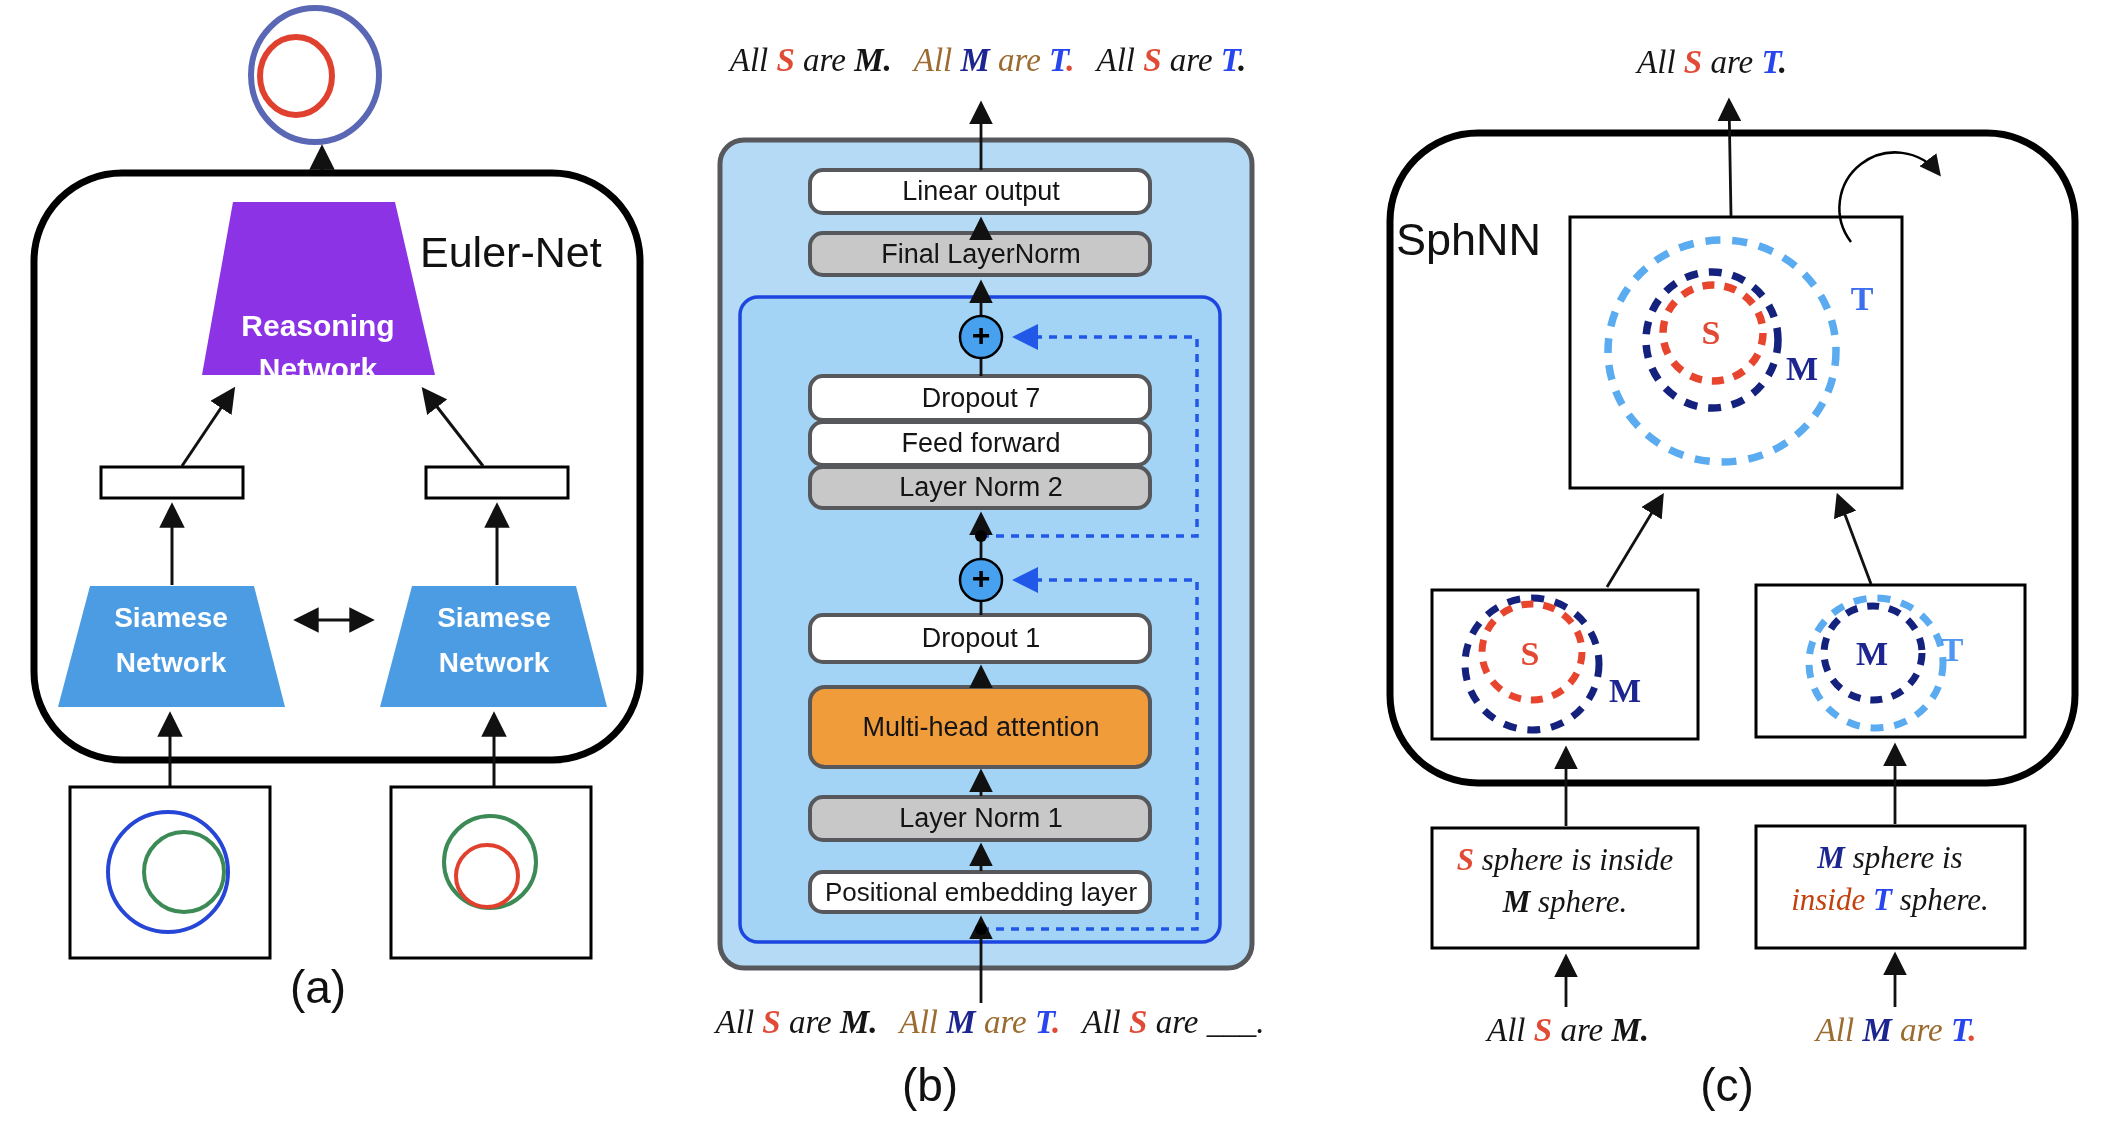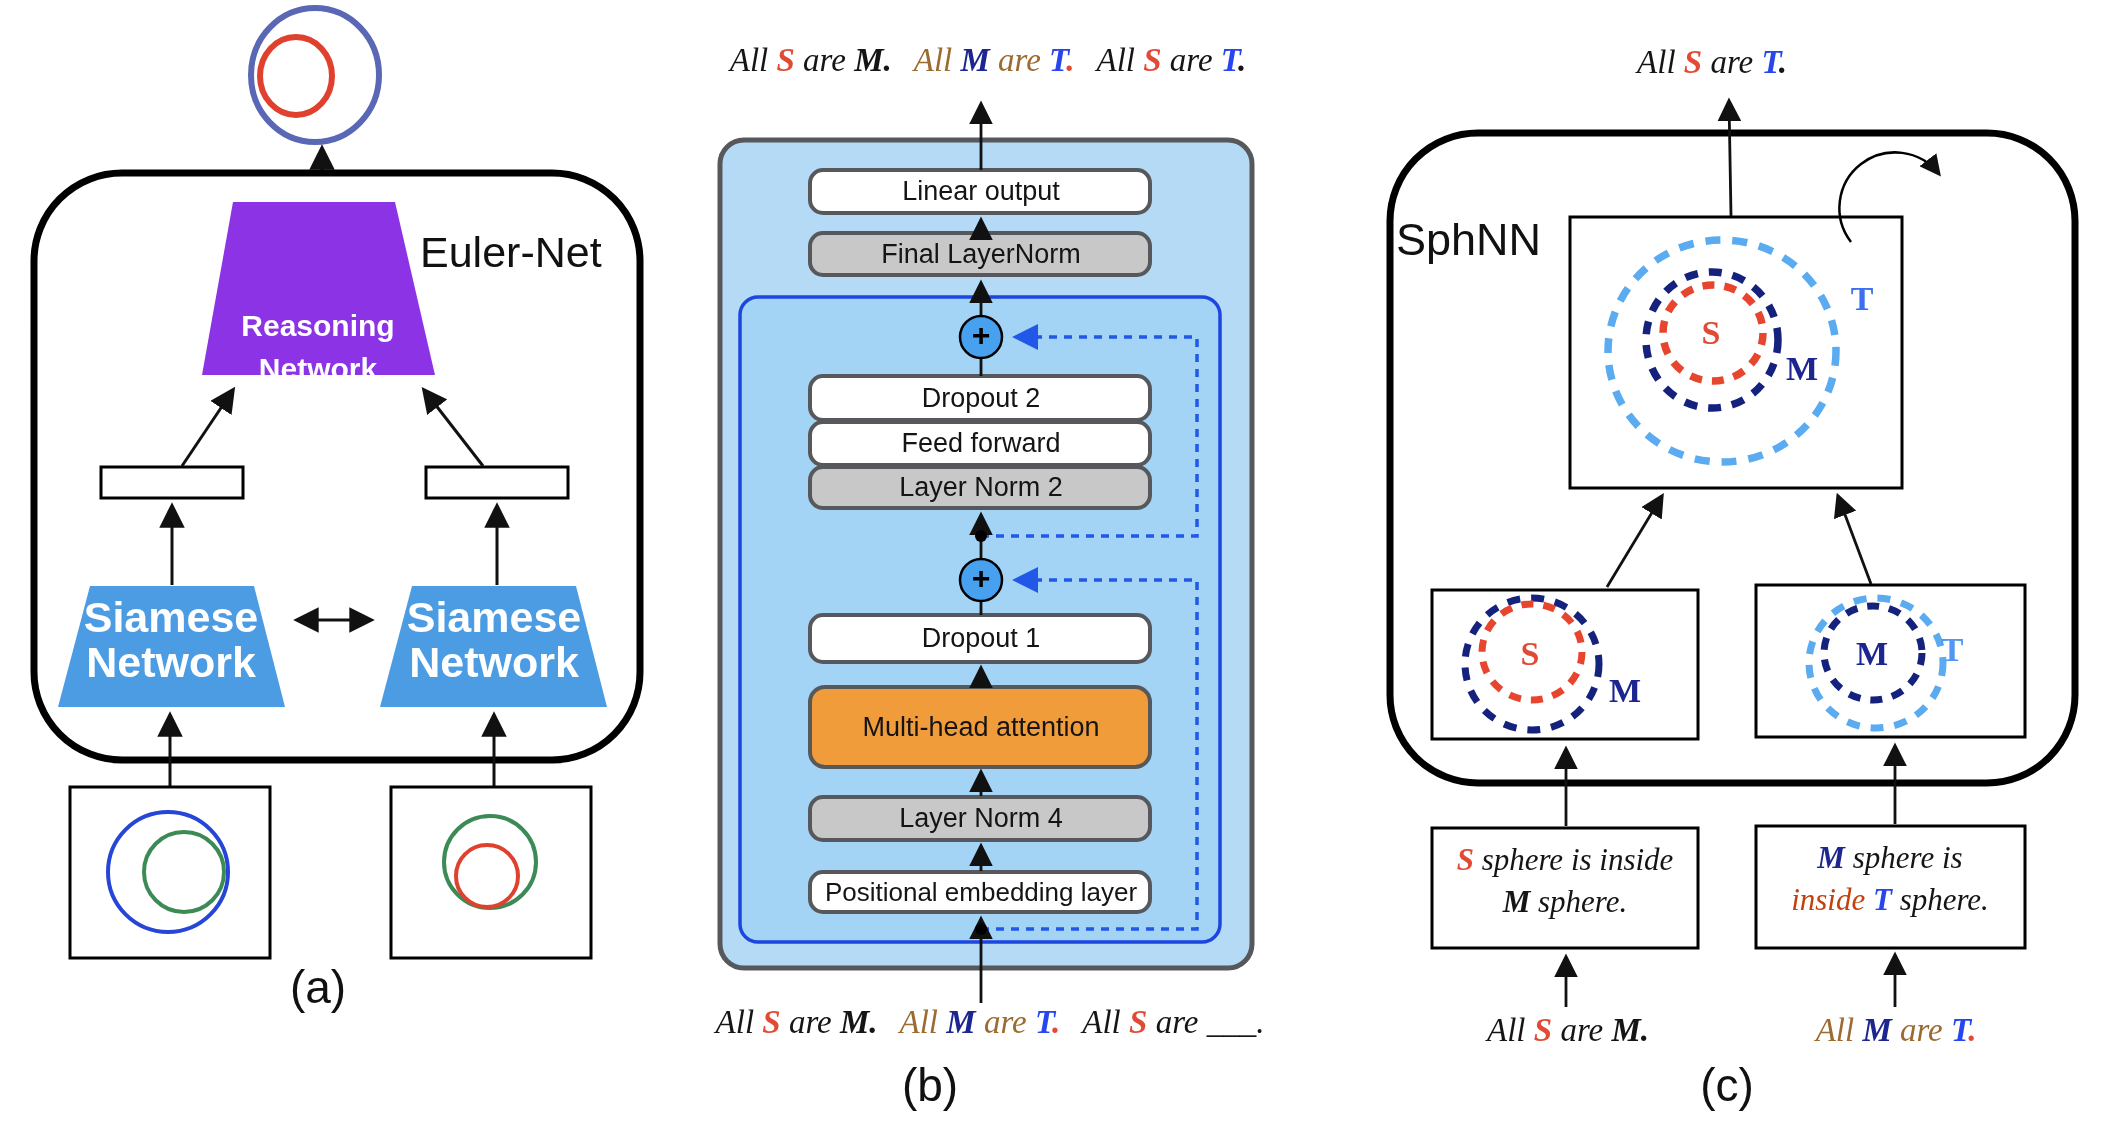--- a/index.html
+++ b/index.html
@@ -8,21 +8,21 @@
   #fig-svg{position:absolute;left:0;top:0;}
   .txt{position:absolute;color:#151515;}
   .ctr{transform:translateX(-50%);text-align:center;white-space:nowrap;}
   .stmt{font-family:"Liberation Serif",serif;font-style:italic;font-size:33px;white-space:pre;}
   .stmt .sent{display:inline;}
   .stmt .sent + .sent{margin-left:22px;}
   .caption{font-size:46px;color:#111;}
   .panel-title{font-size:43px;color:#111;}
   .trap-label{color:#ffffff;font-weight:700;text-align:center;line-height:41px;}
   .reasoning{font-size:30px;line-height:43px;}
-  .siamese{font-size:43px;line-height:45px;}
+  .siamese{font-size:28px;line-height:45px;}
   .layer-label{position:absolute;left:811px;width:340px;text-align:center;
                font-size:27px;color:#141414;}
   .plus{position:absolute;transform:translate(-50%,-54%);font-size:32px;font-weight:700;color:#000;}
   .sphere-letter{position:absolute;transform:translate(-50%,-50%);
                  font-family:"Liberation Serif",serif;font-weight:600;font-size:34px;}
   .boxline{font-family:"Liberation Serif",serif;font-style:italic;font-size:31px;white-space:pre;}
 </style>
 </head>
 <body>
 
@@ -138,26 +138,26 @@
     <div>Siamese</div>
     <div>Network</div>
   </div>
 
   <div class="txt ctr caption" style="left:318px;top:960px;">(a)</div>
 
   <div class="txt ctr stmt" style="left:988px;top:42px;"><span class="sent"><span style="color: rgb(21, 21, 21);">All </span><span style="color: rgb(225, 75, 54); font-weight: 700;">S</span><span style="color: rgb(21, 21, 21);"> are </span><span style="color: rgb(21, 21, 21); font-weight: 700;">M.</span></span><span class="sent"><span style="color: rgb(155, 107, 48);">All </span><span style="color: rgb(28, 37, 144); font-weight: 700;">M</span><span style="color: rgb(155, 107, 48);"> are </span><span style="color: rgb(39, 70, 238); font-weight: 700;">T</span><span style="color: rgb(225, 75, 54); font-weight: 700;">.</span></span><span class="sent"><span style="color: rgb(21, 21, 21);">All </span><span style="color: rgb(225, 75, 54); font-weight: 700;">S</span><span style="color: rgb(21, 21, 21);"> are </span><span style="color: rgb(39, 70, 238); font-weight: 700;">T</span><span style="color: rgb(21, 21, 21); font-weight: 700;">.</span></span></div>
 
   <div class="layer-label" style="top:233px;height:42px;line-height:42px;">Final LayerNorm</div>
   <div class="layer-label" style="top:170px;height:43px;line-height:43px;">Linear output</div>
-  <div class="layer-label" style="top:376px;height:44px;line-height:44px;">Dropout 2</div>
+  <div class="layer-label" style="top:376px;height:44px;line-height:44px;">Dropout 7</div>
   <div class="layer-label" style="top:422px;height:43px;line-height:43px;text-align:center;">Feed forward</div>
   <div class="layer-label" style="top:467px;height:41px;line-height:41px;">Layer Norm 2</div>
   <div class="layer-label" style="top:615px;height:47px;line-height:47px;">Dropout 1</div>
   <div class="layer-label" style="top:687px;height:80px;line-height:80px;">Multi-head attention</div>
-  <div class="layer-label" style="top:797px;height:43px;line-height:43px;">Layer Norm 4</div>
+  <div class="layer-label" style="top:797px;height:43px;line-height:43px;">Layer Norm 1</div>
   <div class="layer-label" style="top:872px;height:40px;line-height:40px;font-size:26px;">Positional embedding layer</div>
 
   <span class="plus" style="left:981px;top:337px;">+</span>
   <span class="plus" style="left:981px;top:580px;">+</span>
 
   <div class="txt ctr stmt" style="left:990px;top:1004px;"><span class="sent"><span style="color: rgb(21, 21, 21);">All </span><span style="color: rgb(225, 75, 54); font-weight: 700;">S</span><span style="color: rgb(21, 21, 21);"> are </span><span style="color: rgb(21, 21, 21); font-weight: 700;">M.</span></span><span class="sent"><span style="color: rgb(155, 107, 48);">All </span><span style="color: rgb(28, 37, 144); font-weight: 700;">M</span><span style="color: rgb(155, 107, 48);"> are </span><span style="color: rgb(39, 70, 238); font-weight: 700;">T</span><span style="color: rgb(225, 75, 54); font-weight: 700;">.</span></span><span class="sent"><span style="color: rgb(21, 21, 21);">All </span><span style="color: rgb(225, 75, 54); font-weight: 700;">S</span><span style="color: rgb(21, 21, 21);"> are </span><span style="color: rgb(21, 21, 21);">___.</span></span></div>
 
   <div class="txt ctr caption" style="left:930px;top:1058px;">(b)</div>
 
   <div class="txt ctr stmt" style="left:1712px;top:44px;"><span class="sent"><span style="color: rgb(21, 21, 21);">All </span><span style="color: rgb(225, 75, 54); font-weight: 700;">S</span><span style="color: rgb(21, 21, 21);"> are </span><span style="color: rgb(39, 70, 238); font-weight: 700;">T</span><span style="color: rgb(21, 21, 21); font-weight: 700;">.</span></span></div>

